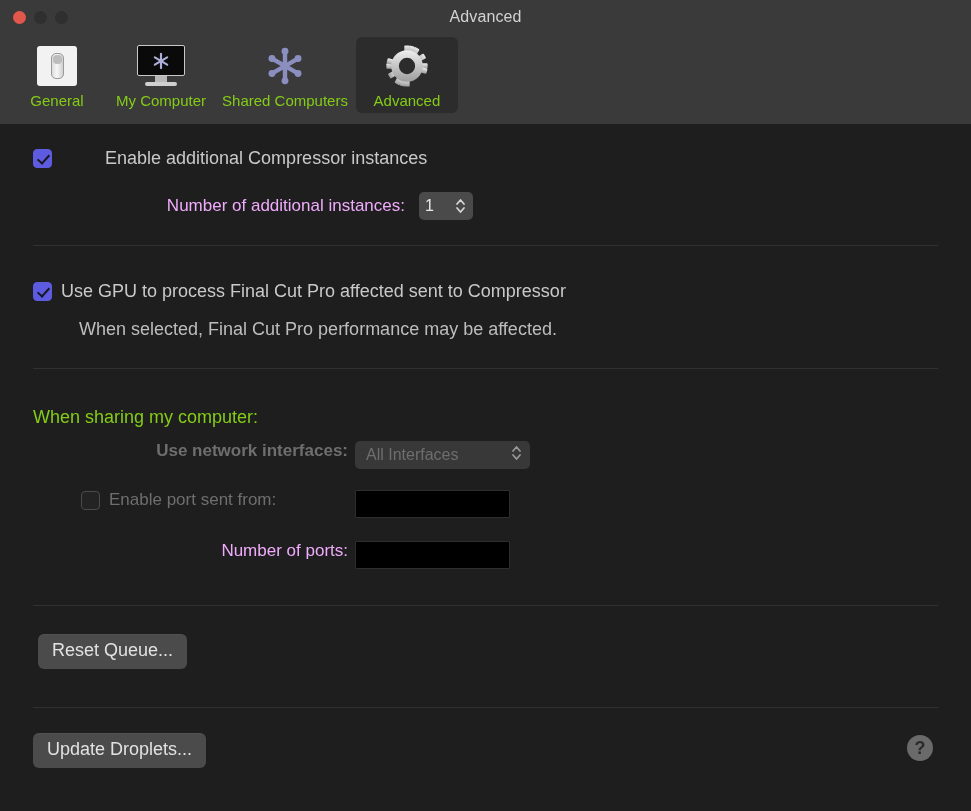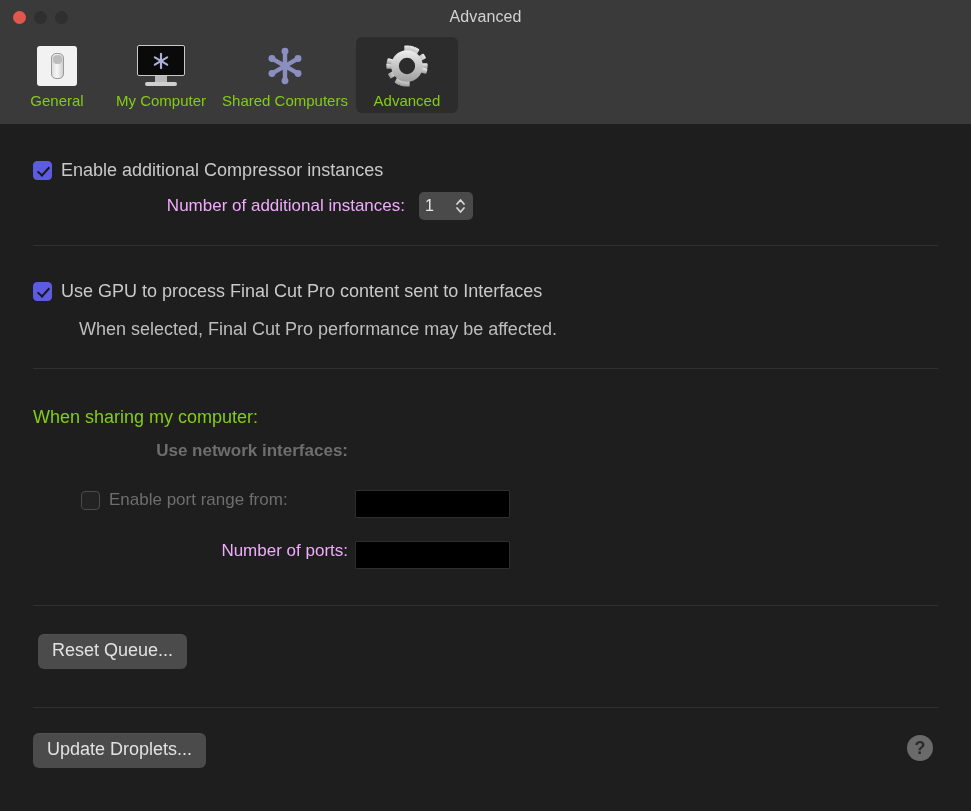--- a/index.html
+++ b/index.html
@@ -372,21 +372,21 @@
             </g>
           </svg>
         </span>
       </div>
       <div class="tab-label">Advanced</div>
     </div>
   </div>
 
   <div id="content">
 
-    <div class="row" style="left:33px; top:36px;">
+    <div class="row" style="left:33px; top:24px;gap:44px;">
       <span class="chk on"></span>
       <span class="lbl">Enable additional Compressor instances</span>
     </div>
 
     <div class="row" style="left:33px; top:68px; width:440px; justify-content:flex-end;">
       <span class="field-label">Number of additional instances:</span>
       <span class="stepper" style="margin-left:14px;">
         <span class="val">1</span>
         <span class="arrows">
           <svg width="13" height="20" viewBox="0 0 13 20">
@@ -396,35 +396,48 @@
             </g>
           </svg>
         </span>
       </span>
     </div>
 
     <div class="hr" style="top:121px;"></div>
 
     <div class="row" style="left:33px; top:157px;">
       <span class="chk on"></span>
-      <span class="lbl">Use GPU to process Final Cut Pro content sent to Interfaces</span>
+      <span class="lbl">Use GPU to process Final Cut Pro affected sent to Compressor</span>
     </div>
     <div class="sublabel" style="left:79px; top:195px;">When selected, Final Cut Pro performance may be affected.</div>
 
     <div class="hr" style="top:244px;"></div>
 
     <div class="sublabel" style="left:33px; top:283px; font-size:18px; color:#84cc16;">When sharing my computer:</div>
 
     <div class="row" style="left:33px; top:317px; width:315px; justify-content:flex-end;">
       <span class="field-label dim">Use network interfaces:</span>
     </div>
+    <div class="row" style="left:355px; top:317px;">
+      <span class="popup">
+        <span class="pval">All Interfaces</span>
+        <span class="arrows">
+          <svg width="13" height="20" viewBox="0 0 13 20">
+            <g stroke="#9a9a9a" stroke-width="1.7" fill="none" stroke-linecap="round" stroke-linejoin="round">
+              <polyline points="3,8 6.5,4 10,8"></polyline>
+              <polyline points="3,12 6.5,16 10,12"></polyline>
+            </g>
+          </svg>
+        </span>
+      </span>
+    </div>
 
     <div class="row" style="left:81px; top:366px;">
       <span class="chk off"></span>
-      <span class="lbl dim" style="font-size:17px;">Enable port range from:</span>
+      <span class="lbl dim" style="font-size:17px;">Enable port sent from:</span>
     </div>
     <div class="row" style="left:355px; top:366px;">
       <span class="txtfield"></span>
     </div>
 
     <div class="row" style="left:33px; top:417px; width:315px; justify-content:flex-end;">
       <span class="field-label">Number of ports:</span>
     </div>
     <div class="row" style="left:355px; top:417px;">
       <span class="txtfield"></span>

